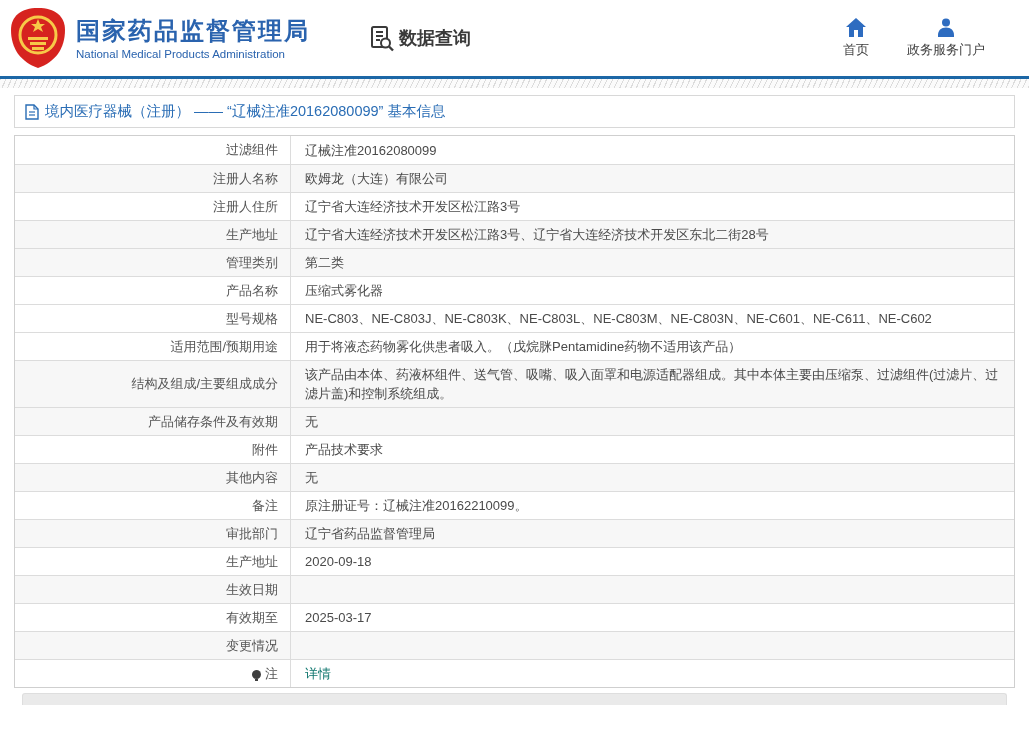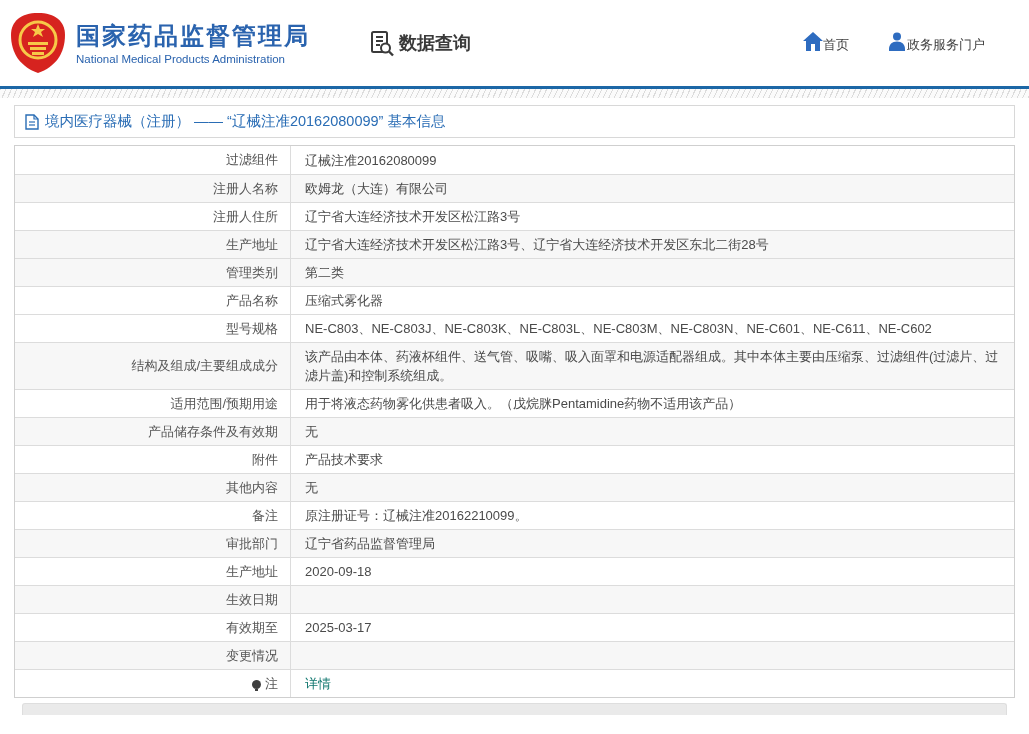--- a/index.html
+++ b/index.html
@@ -1,29 +1,29 @@
 <!DOCTYPE html>
 <html><head>
 <meta charset="utf-8">
 <style>
   * { margin:0; padding:0; box-sizing:border-box; }
   html,body { width:1029px; height:734px; background:#fff; overflow:hidden;
     font-family:"Liberation Sans","DejaVu Sans",sans-serif; }
 
   
-  .header { height:86px; display:flex; align-items:center; padding-left:10px; background:#fff; }
+  .header { height:76px; display:flex; align-items:center; padding-left:10px; background:#fff; }
   .emblem { width:56px; height:62px; flex:0 0 auto; }
   .brand { margin-left:10px; }
   .brand-cn { font-size:24px; font-weight:bold; color:#2a63ae; letter-spacing:2px; line-height:28px; }
   .brand-en { font-size:11.5px; color:#2a63ae; margin-top:3px; }
   .section-query { display:flex; align-items:center; margin-left:58px; }
   .query-icon { width:27px; height:27px; }
   .query-label { font-size:18px; color:#3a3a3a; font-weight:600; margin-left:4px; }
   .nav { margin-left:auto; display:flex; align-items:center; padding-right:44px; gap:38px; }
-  .nav-item { display:flex; flex-direction:row; cursor:pointer; }
+  .nav-item { display:flex; flex-direction:column; align-items:center; cursor:pointer; }
   .nav-item svg { width:20px; height:19px; }
   .nav-label { font-size:13px; color:#3f3f3f; margin-top:4px; }
 
   
   .blue-line { height:3px; background:#1c67a6; }
   .hatch { height:9px;
     background:repeating-linear-gradient(115deg,#dcdcdc 0,#dcdcdc 1px,#fbfbfb 1px,#fbfbfb 5px); }
 
   
   .content { margin:7px 14px 0; }
@@ -130,27 +130,27 @@
           <div class="cell-value">第二类</div>
         </div>
         <div class="row">
           <div class="cell-label">产品名称</div>
           <div class="cell-value">压缩式雾化器</div>
         </div>
         <div class="row">
           <div class="cell-label">型号规格</div>
           <div class="cell-value">NE-C803、NE-C803J、NE-C803K、NE-C803L、NE-C803M、NE-C803N、NE-C601、NE-C611、NE-C602</div>
         </div>
+        <div class="row">
+          <div class="cell-label">适用范围/预期用途</div>
+          <div class="cell-value">用于将液态药物雾化供患者吸入。（戊烷脒Pentamidine药物不适用该产品）</div>
+        </div>
         <div class="row alt">
           <div class="cell-label">结构及组成/主要组成成分</div>
           <div class="cell-value">该产品由本体、药液杯组件、送气管、吸嘴、吸入面罩和电源适配器组成。其中本体主要由压缩泵、过滤组件(过滤片、过滤片盖)和控制系统组成。</div>
-        </div>
-        <div class="row">
-          <div class="cell-label">适用范围/预期用途</div>
-          <div class="cell-value">用于将液态药物雾化供患者吸入。（戊烷脒Pentamidine药物不适用该产品）</div>
         </div>
         <div class="row alt">
           <div class="cell-label">产品储存条件及有效期</div>
           <div class="cell-value">无</div>
         </div>
         <div class="row">
           <div class="cell-label">附件</div>
           <div class="cell-value">产品技术要求</div>
         </div>
         <div class="row alt">

